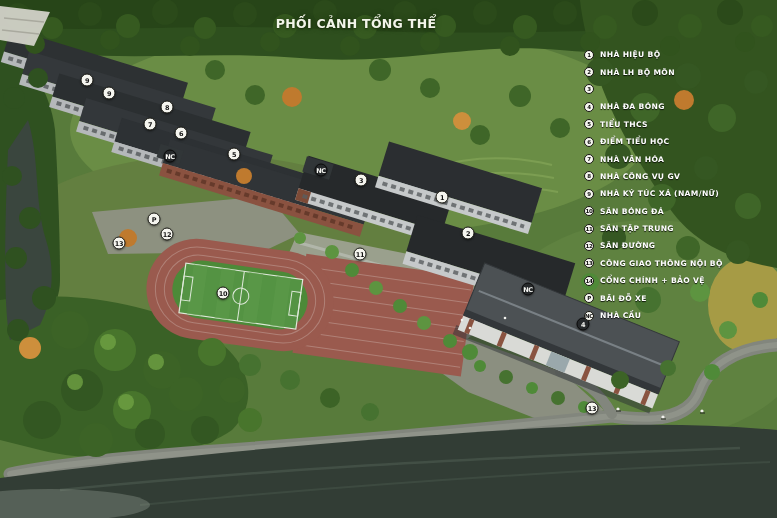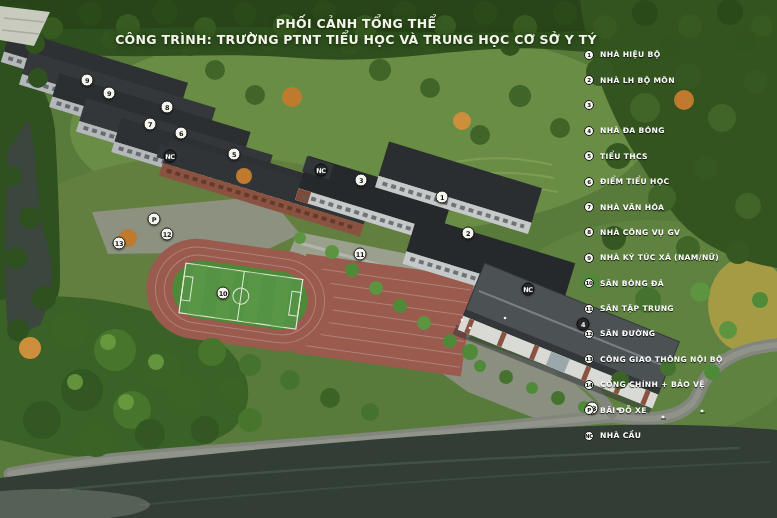--- a/index.html
+++ b/index.html
@@ -2,21 +2,21 @@
 <html><head>
 <meta charset="utf-8">
 <style>
   html,body{margin:0;padding:0;background:#222;}
   .stage{position:relative;width:777px;height:518px;overflow:hidden;
          font-family:"DejaVu Sans","Liberation Sans",sans-serif;background:#56793a;}
   .scene{position:absolute;left:0;top:0;}
   .title-block{position:absolute;top:0;left:0;width:712px;text-align:center;
     color:#f3f5ea;font-weight:bold;font-size:12.5px;line-height:15.5px;letter-spacing:.3px;
     text-shadow:0 1px 2px rgba(25,45,12,.9),0 0 6px rgba(25,45,12,.45);white-space:nowrap;margin-top:16px;}
-  .legend{position:absolute;left:584px;top:50px;display:flex;flex-direction:column;gap:16px;}
+  .legend{position:absolute;left:584px;top:50px;display:flex;flex-direction:column;gap:8px;}
   .legend-row{display:flex;align-items:center;gap:6px;height:9.4px;}
   .badge{width:10px;height:10px;border-radius:50%;background:#f6f6f0;border:1px solid #15150f;
     color:#101010;font-size:5.5px;font-weight:bold;display:flex;align-items:center;
     justify-content:center;flex:none;letter-spacing:-.3px;box-sizing:border-box;}
   .legend-label{font-size:7.6px;font-weight:bold;color:#ffffff;letter-spacing:.35px;
     text-shadow:0 1px 1px rgba(0,0,0,.8);white-space:nowrap;}
   .markers-layer{position:absolute;left:0;top:0;width:100%;height:100%;}
   .marker{position:absolute;width:13px;height:13px;border-radius:50%;background:#f5f5ef;
     border:1px solid #1c1c16;color:#141414;font-size:6.5px;font-weight:bold;display:flex;
     align-items:center;justify-content:center;transform:translate(-50%,-50%);
@@ -373,21 +373,20 @@
 
       <div class="marker dark" style="left: 528px; top: 289px;">NC</div>
 
       <div class="marker dark" style="left: 583px; top: 324px;">4</div>
 
       <div class="marker" style="left: 592px; top: 408px;">13</div>
     </div>
 
   <div class="title-block">
     <div>PHỐI CẢNH TỔNG THỂ</div>
-    <div>CÔNG TRÌNH: TRƯỜNG PTNT TIỂU HỌC VÀ TRUNG HỌC CƠ SỞ Y TÝ</div>
   </div>
 
   <div class="legend">
 
       <div class="legend-row">
         <span class="badge">1</span>
         <span class="legend-label">NHÀ HIỆU BỘ</span>
       </div>
 
       <div class="legend-row">

